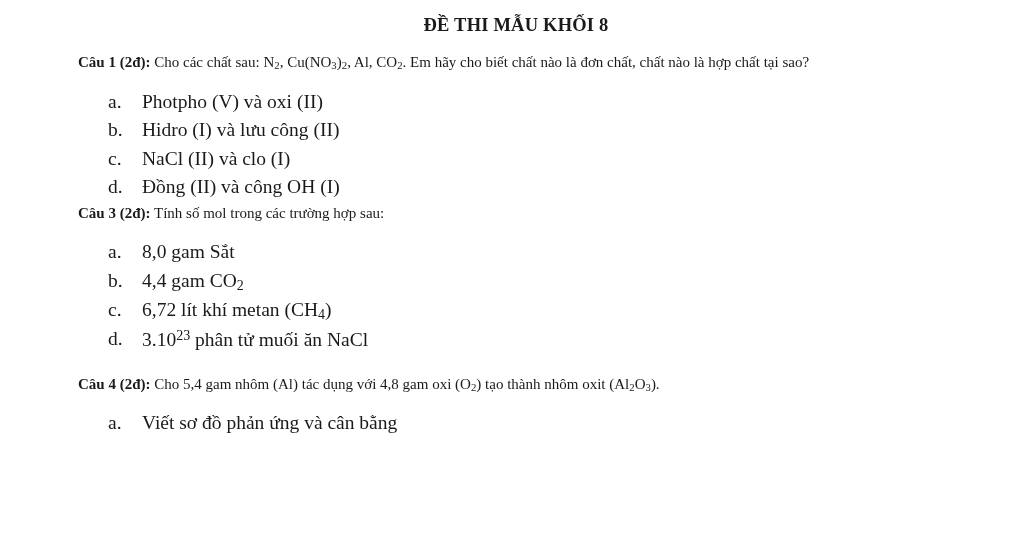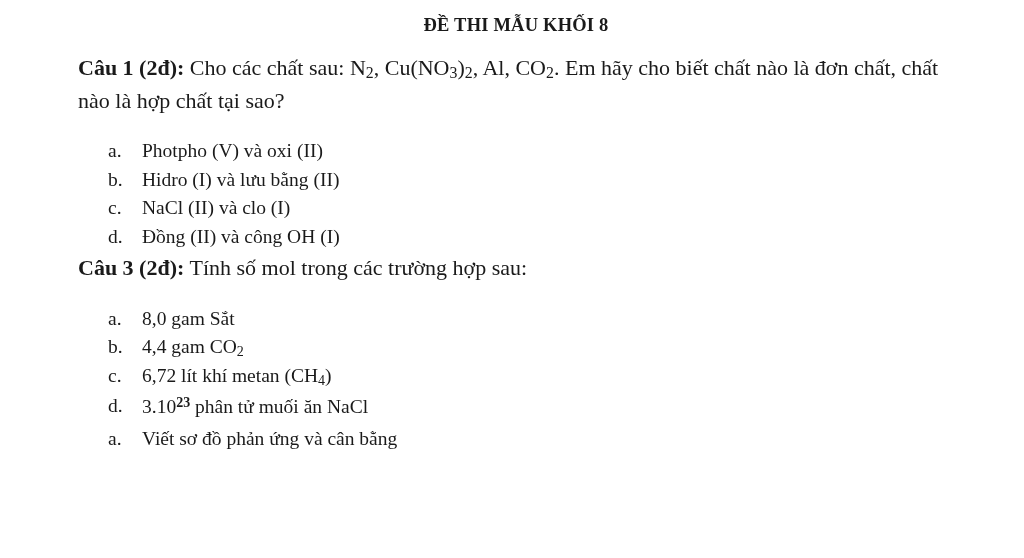--- a/index.html
+++ b/index.html
@@ -23,21 +23,21 @@
   }
   .doc-title {
     text-align: center;
     font-weight: bold;
     font-size: 18.5px;
     letter-spacing: 0.2px;
     margin: 6px 0 0 0;
     line-height: 1.2;
   }
   .question {
-    font-size: 22px;
+    font-size: 15px;
     line-height: 1.42;
     margin-top: 16px;
     text-align: left;
   }
   .q-label {
     font-weight: bold;
   }
   .sub-list {
     margin: 6px 0 0 0;
     padding: 0;
@@ -58,21 +58,20 @@
   .sub-text {
     flex: 1 1 auto;
   }
   sub {
     font-size: 0.72em;
     vertical-align: -0.22em;
   }
   sup {
     font-size: 0.72em;
     vertical-align: 0.42em;
-    font-weight: bold;
   }
   .q3 { margin-top: 2px; }
   .q4 { margin-top: 20px; }
   .q2 { margin-top: 19px; }
 </style>
 </head>
 <body>
 
 <div class="page">
 
@@ -85,21 +84,21 @@
     </span>
   </p>
 
   <ul class="sub-list">
     <li class="sub-item">
       <span class="sub-marker">a.</span>
       <span class="sub-text">Photpho (V) và oxi (II)</span>
     </li>
     <li class="sub-item">
       <span class="sub-marker">b.</span>
-      <span class="sub-text">Hidro (I) và lưu bằng (II)</span>
+      <span class="sub-text">Hidro (I) và lưu công (II)</span>
     </li>
     <li class="sub-item">
       <span class="sub-marker">c.</span>
       <span class="sub-text">NaCl (II) và clo (I)</span>
     </li>
     <li class="sub-item">
       <span class="sub-marker">d.</span>
       <span class="sub-text">Đồng (II) và công OH (I)</span>
     </li>
   </ul>
@@ -120,20 +119,26 @@
     <li class="sub-item">
       <span class="sub-marker">c.</span>
       <span class="sub-text">6,72 lít khí metan (CH<sub>4</sub>)</span>
     </li>
     <li class="sub-item">
       <span class="sub-marker">d.</span>
       <span class="sub-text">3.10<sup>23</sup> phân tử muối ăn NaCl</span>
     </li>
   </ul>
 
+  <p class="question q4">
+    <span class="q-label">Câu 4 (2đ):</span>
+    <span>
+      Cho 5,4 gam nhôm (Al) tác dụng với 4,8 gam oxi (O<sub>2</sub>) tạo thành nhôm oxit (Al<sub>2</sub>O<sub>3</sub>).
+    </span>
+  </p>
   <ul class="sub-list">
     <li class="sub-item">
       <span class="sub-marker">a.</span>
       <span class="sub-text">Viết sơ đồ phản ứng và cân bằng</span>
     </li>
 
   </ul>
 
 </div>
 

